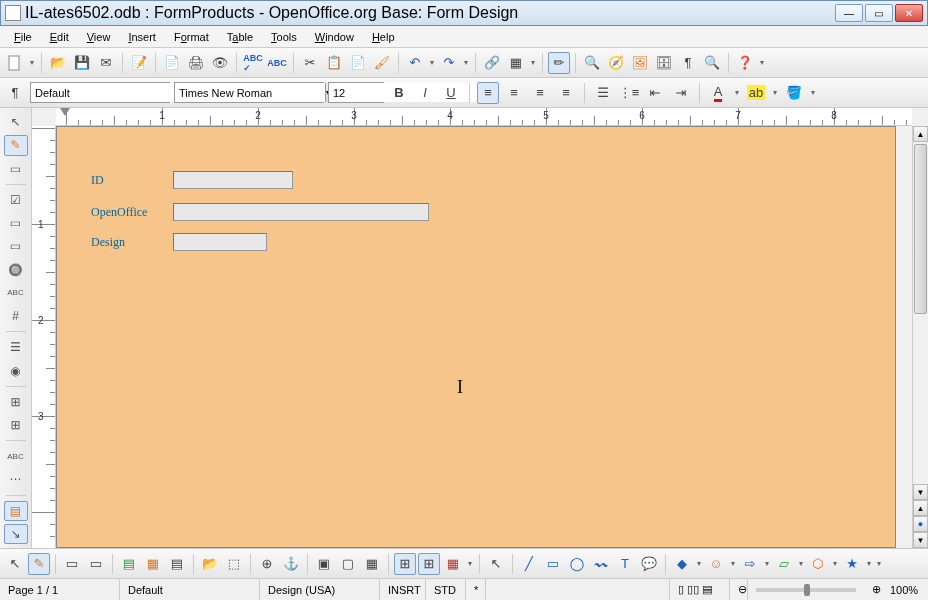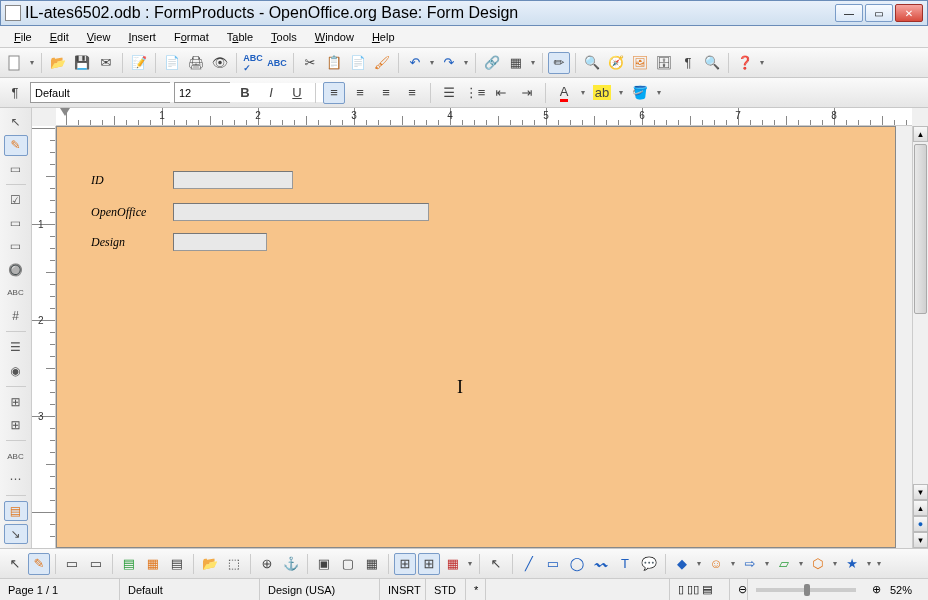--- a/index.html
+++ b/index.html
@@ -44,21 +44,21 @@
 .h-ruler .num { position: absolute; top: 2px; font-size: 10px; color: #333; transform: translateX(-50%); }
 .h-ruler .marker { position: absolute; top: 0; width: 0; height: 0; border-left: 5px solid transparent; border-right: 5px solid transparent; border-top: 8px solid #888; }
 
 .canvas-wrap { flex: 1; display: flex; background: #f0f0f0; }
 .v-ruler { width: 24px; background: #fff; border-right: 1px solid #ccc; position: relative; overflow: hidden; }
 .v-ruler .tick { position: absolute; left: 0; right: 0; border-top: 1px solid #888; }
 .v-ruler .num { position: absolute; left: 6px; font-size: 10px; color: #333; transform: translateY(-50%); }
 
 .canvas { flex: 1; background: #f7c48a; border: 1px solid #888; margin: 0 16px 0 0; position: relative; overflow: hidden; }
 .form-row { position: absolute; display: flex; align-items: center; }
-.form-label { width: 82px; color: #000000; font-size: 12px; font-family: "Times New Roman", serif; font-style: italic; }
+.form-label { width: 82px; color: #0369a1; font-size: 12px; font-family: "Times New Roman", serif; }
 .form-input { height: 18px; background: #e8e8e8; border: 1px solid #999; border-top-color: #777; border-left-color: #777; }
 
 .text-cursor { position: absolute; font-family: serif; font-size: 18px; color: #000; }
 
 .vscroll { width: 16px; background: #eee; border-left: 1px solid #ccc; display: flex; flex-direction: column; }
 .vscroll .arrow { height: 16px; background: linear-gradient(#f8f8f8,#ddd); border: 1px solid #bbb; display: flex; align-items: center; justify-content: center; font-size: 8px; }
 .vscroll .track { flex: 1; background: #f0f0f0; position: relative; }
 .vscroll .thumb { position: absolute; left: 1px; right: 1px; background: linear-gradient(to right,#e8e8e8,#d0d0d0); border: 1px solid #aaa; border-radius: 2px; }
 .vscroll .nav-btn { height: 16px; background: linear-gradient(#f8f8f8,#ddd); border: 1px solid #bbb; display: flex; align-items: center; justify-content: center; font-size: 9px; }
 .vscroll .nav-dot { color: #1060c0; }
@@ -155,20 +155,24 @@
   <div class="tbtn">🔍</div>
   <div class="tsep"></div>
   <div class="tbtn c-blue">❓</div>
   <div class="dropdown-arrow">▾</div>
 </div>
 
 <div class="fmt-toolbar">
   <div class="tbtn">¶</div>
   <div class="combo" style="width:140px">
     <input readonly="" value="Default" style="">
+    <div class="cbtn">▾</div>
+  </div>
+  <div class="combo" style="width:150px">
+    <input readonly="" value="Times New Roman" style="">
     <div class="cbtn">▾</div>
   </div>
   <div class="combo" style="width:56px">
     <input readonly="" value="12" style="">
     <div class="cbtn">▾</div>
   </div>
   <div class="tbtn">
       <b>B</b>
     </div>
   <div class="tbtn">
@@ -440,14 +444,14 @@
   <div class="status-cell" style="width:46px">INSRT</div>
   <div class="status-cell" style="width:40px">STD</div>
   <div class="status-cell" style="width:20px">*</div>
   <div class="status-spacer"></div>
   <div class="status-cell" style="width:60px">▯ ▯▯ ▤</div>
   <div class="status-cell" style="width:18px">⊖</div>
   <div class="zoom-slider">
       <div class="knob"></div>
     </div>
   <div class="status-cell" style="width:18px; border-right:none">⊕</div>
-  <div class="status-cell" style="width:46px; border-right:none">52%</div>
+  <div class="status-cell" style="width:46px; border-right:none">100%</div>
 </div>
 
 </body></html>

